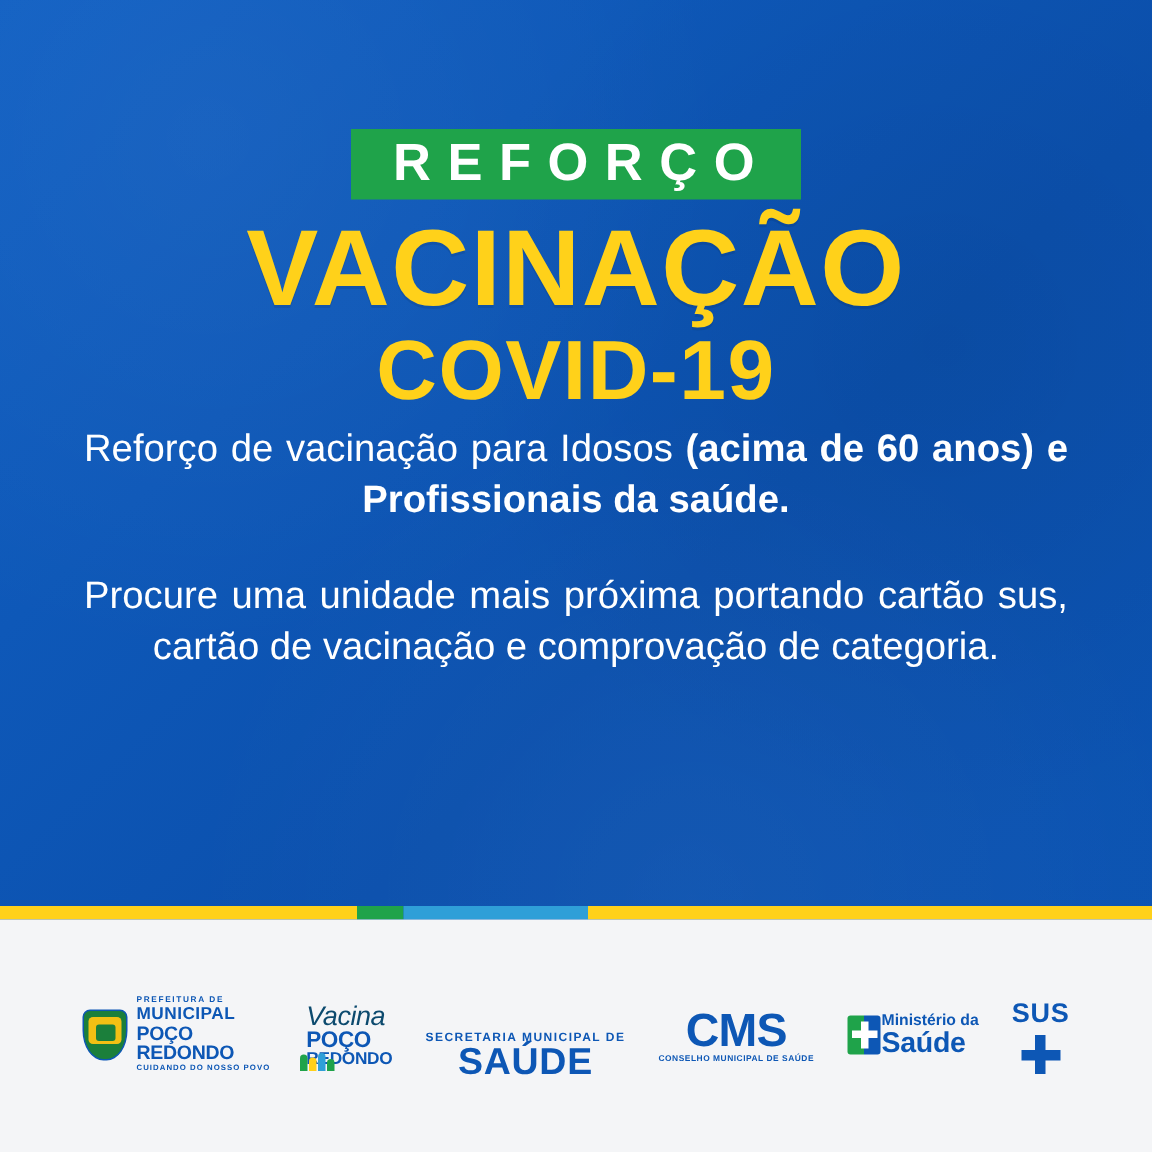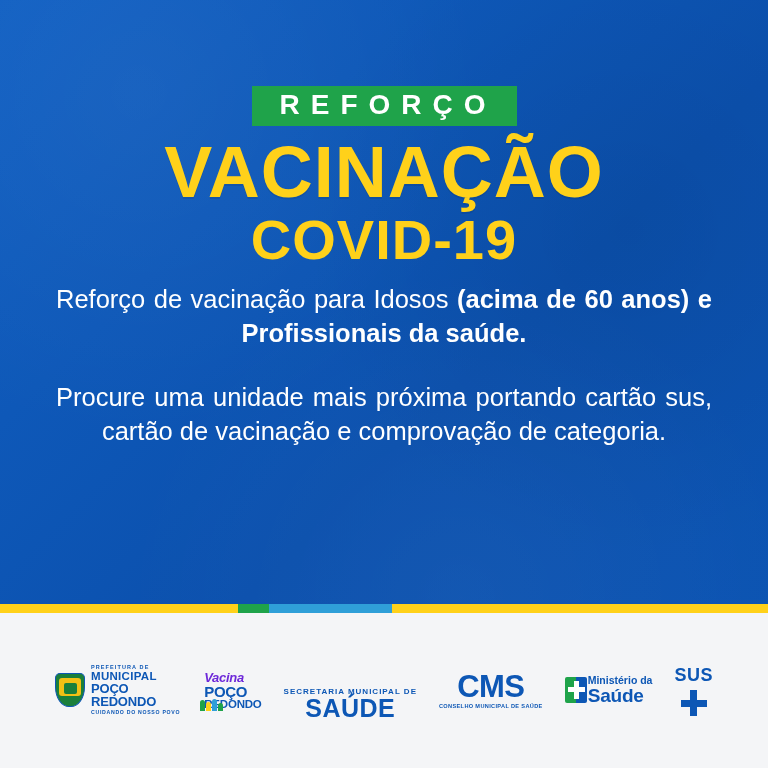--- a/index.html
+++ b/index.html
@@ -22,21 +22,21 @@
   
   .title-wrap {
     position:absolute; left:0; right:0; top:86px;
     text-align:center;
   }
   .reforco-band {
     display:inline-block;
     background:#1fa34a;
     color:#ffffff;
     font-weight:bold;
-    font-size:28px;
+    font-size:35px;
     letter-spacing:11px;
     padding:5px 20px 7px 28px;
     line-height:1;
   }
   .vacinacao {
     display:block;
     color:#ffd11a;
     font-weight:bold;
     font-size:72px;
     line-height:1.02;
@@ -112,21 +112,21 @@
     border-radius:2px;
   }
   .pref-text { line-height:1; }
   .pref-text .l1 { font-size:5.5px; letter-spacing:1.1px; color:#0d57b5; font-weight:bold; }
   .pref-text .l2 { font-size:11.5px; font-weight:bold; color:#0d57b5; letter-spacing:0.3px; }
   .pref-text .l3 { font-size:13px; font-weight:bold; color:#0d57b5; letter-spacing:-0.2px; }
   .pref-text .l4 { font-size:5.2px; letter-spacing:0.7px; color:#0d57b5; font-weight:bold; margin-top:2px; }
 
   
   .vac-logo { line-height:1; position:relative; padding-left:2px; }
-  .vac-logo .vl1 { font-size:13px; color:#6d28d9; font-weight:bold; font-style:italic; letter-spacing:-0.3px; }
+  .vac-logo .vl1 { font-size:18px; color:#0c4a6e; font-weight:normal; font-style:italic; letter-spacing:-0.3px; }
   .vac-logo .vl2 { font-size:15px; color:#0d57b5; font-weight:bold; letter-spacing:-0.3px; }
   .vac-logo .vl3 { font-size:11.5px; color:#0d57b5; font-weight:bold; letter-spacing:-0.2px; }
   .vac-people {
     position:absolute; left:-2px; bottom:-1px;
     display:flex; gap:1px; align-items:flex-end;
   }
   .vac-people i {
     display:block; width:5px; height:11px; border-radius:2.5px 2.5px 0 0;
   }
 

